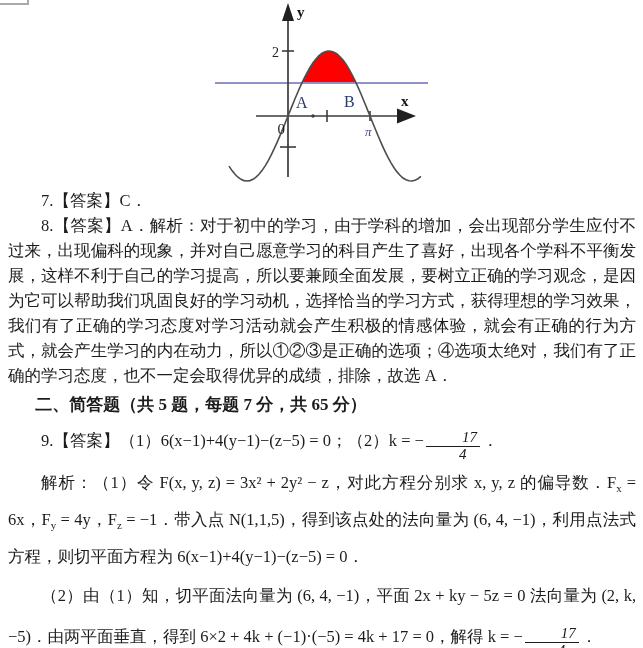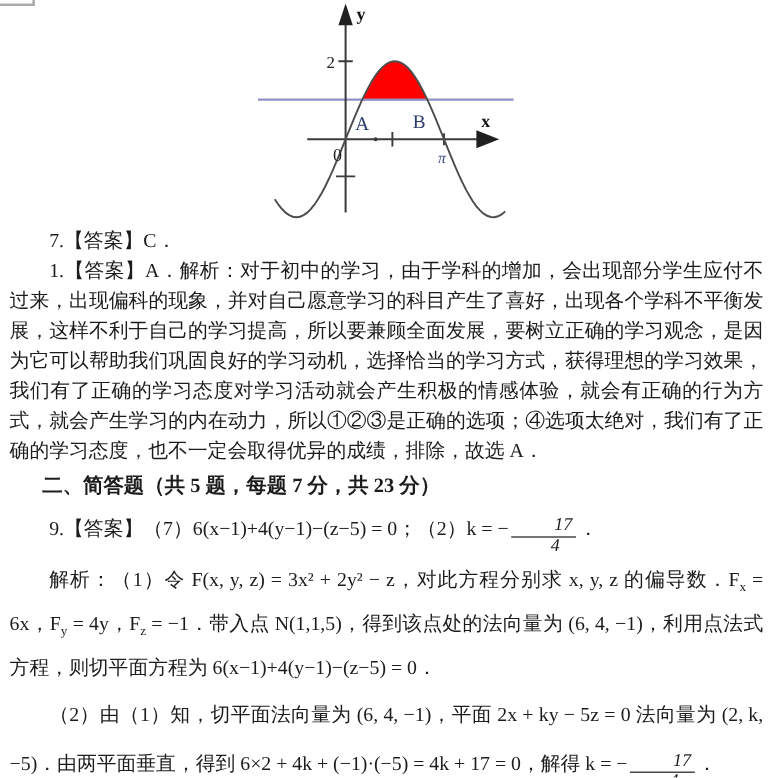--- a/index.html
+++ b/index.html
@@ -73,20 +73,20 @@
     <text x="279" y="57" font-size="14" text-anchor="end" fill="#222">2</text>
     <text x="285" y="134" font-size="15" text-anchor="end" fill="#222">0</text>
     <text x="365" y="136" font-size="13" font-style="italic" fill="#3a4a8a">π</text>
     <text x="296" y="108" font-size="16" fill="#2a3a6a">A</text>
     <text x="344" y="107" font-size="16" fill="#2a3a6a">B</text>
   </svg>
 </div>
 
 <div class="doc">
   <p class="plain indent">7.【答案】C．</p>
-  <p class="plain indent">1.【答案】A．解析：对于初中的学习，由于学科的增加，会出现部分学生应付不过来，出现偏科的现象，并对自己愿意学习的科目产生了喜好，出现各个学科不平衡发展，这样不利于自己的学习提高，所以要兼顾全面发展，要树立正确的学习观念，是因为它可以帮助我们巩固良好的学习动机，选择恰当的学习方式，获得理想的学习效果，我们有了正确的学习态度对学习活动就会产生积极的情感体验，就会有正确的行为方式，就会产生学习的内在动力，所以①②③是正确的选项；④选项太绝对，我们有了正确的学习态度，也不一定会取得优异的成绩，排除，故选 A．</p>
-  <p class="section-header">二、简答题（共 5 题，每题 7 分，共 23 分）</p>
-  <p class="math-line indent"><span class="t">9.【答案】（7）</span><span class="m">6(x−1)+4(y−1)−(z−5) = 0</span><span class="t">；（2）</span><span class="m">k = −</span><span class="frac"><span class="num">17</span><span class="den">4</span></span><span class="t">．</span></p>
+  <p class="plain indent">8.【答案】A．解析：对于初中的学习，由于学科的增加，会出现部分学生应付不过来，出现偏科的现象，并对自己愿意学习的科目产生了喜好，出现各个学科不平衡发展，这样不利于自己的学习提高，所以要兼顾全面发展，要树立正确的学习观念，是因为它可以帮助我们巩固良好的学习动机，选择恰当的学习方式，获得理想的学习效果，我们有了正确的学习态度对学习活动就会产生积极的情感体验，就会有正确的行为方式，就会产生学习的内在动力，所以①②③是正确的选项；④选项太绝对，我们有了正确的学习态度，也不一定会取得优异的成绩，排除，故选 A．</p>
+  <p class="section-header">二、简答题（共 5 题，每题 7 分，共 65 分）</p>
+  <p class="math-line indent"><span class="t">9.【答案】（1）</span><span class="m">6(x−1)+4(y−1)−(z−5) = 0</span><span class="t">；（2）</span><span class="m">k = −</span><span class="frac"><span class="num">17</span><span class="den">4</span></span><span class="t">．</span></p>
   <p class="math-para1 indent"><span class="t">解析：（1）令 </span><span class="m">F(x, y, z) = 3x² + 2y² − z</span><span class="t">，对此方程分别求 </span><span class="m">x, y, z</span><span class="t"> 的偏导数．</span><span class="m">F</span><sub class="m">x</sub><span class="m"> = 6x</span><span class="t">，</span><span class="m">F</span><sub class="m">y</sub><span class="m"> = 4y</span><span class="t">，</span><span class="m">F</span><sub class="m">z</sub><span class="m"> = −1</span><span class="t">．带入点 </span><span class="m">N(1,1,5)</span><span class="t">，得到该点处的法向量为 </span><span class="m">(6, 4, −1)</span><span class="t">，利用点法式方程，则切平面方程为 </span><span class="m">6(x−1)+4(y−1)−(z−5) = 0</span><span class="t">．</span></p>
   <p class="math-para2 indent"><span class="t">（2）由（1）知，切平面法向量为 </span><span class="m">(6, 4, −1)</span><span class="t">，平面 </span><span class="m">2x + ky − 5z = 0</span><span class="t"> 法向量为 </span><span class="m">(2, k, −5)</span><span class="t">．由两平面垂直，得到 </span><span class="m">6×2 + 4k + (−1)·(−5) = 4k + 17 = 0</span><span class="t">，解得 </span><span class="m">k = −</span><span class="frac"><span class="num">17</span><span class="den">4</span></span><span class="t">．</span></p>
 </div>
 
 <div class="watermark">TJ.OFFCN.COM</div>
 
 </body></html>

